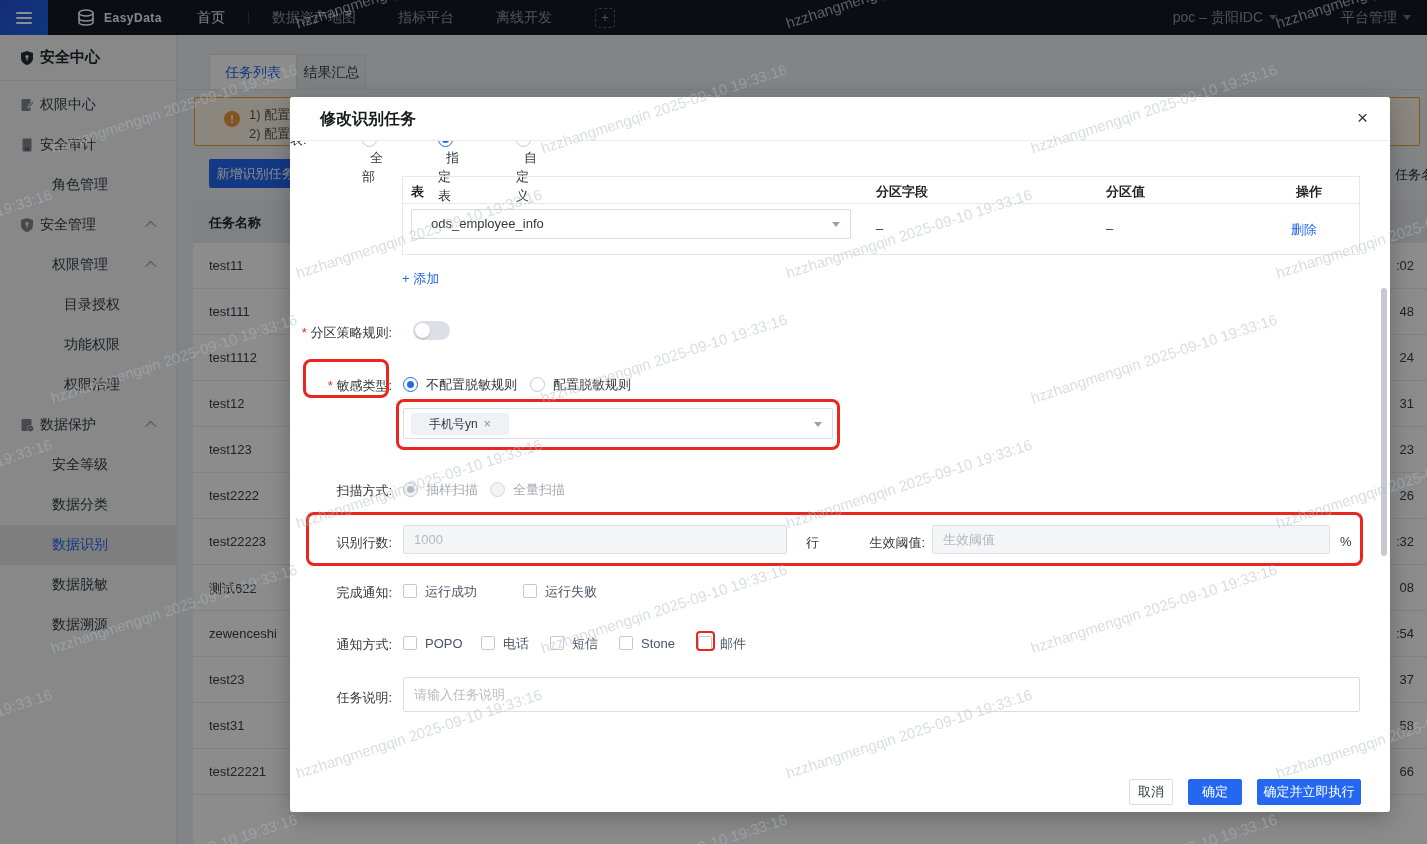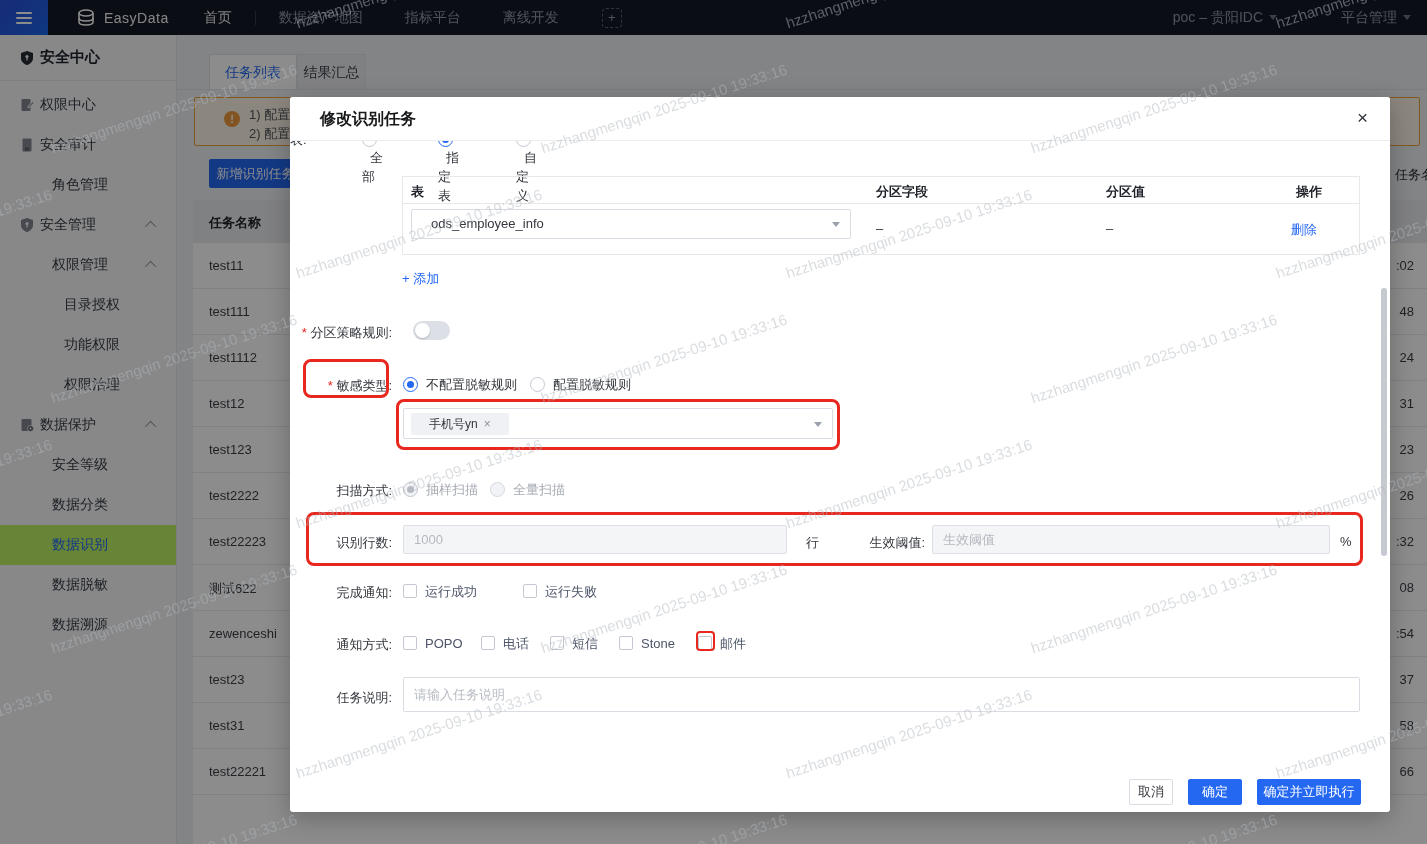--- a/index.html
+++ b/index.html
@@ -5,39 +5,39 @@
   * { margin:0; padding:0; box-sizing:border-box; font-family:"Liberation Sans","DejaVu Sans",sans-serif; }
   body { background:#333; }
   .page { position:relative; width:1427px; height:844px; overflow:hidden; background:#eef0f3; }
 
   
   .topnav { position:absolute; top:0; left:0; right:0; height:35px; background:#141926; display:flex; align-items:center; z-index:1; }
   .hamburger { width:48px; height:35px; background:linear-gradient(135deg,#2b50d8,#1a66e8); display:flex; flex-direction:column; justify-content:center; align-items:center; gap:3px; cursor:pointer; }
   .hamburger i { display:block; width:16px; height:2px; background:#fff; border-radius:1px; }
   .logo-wrap { display:flex; align-items:center; margin-left:28px; }
   .logo-mark { width:20px; height:20px; margin-right:8px; }
-  .logo-text { color:#f2f3f5; font-size:14px; font-weight:normal; letter-spacing:.5px; }
+  .logo-text { color:#f2f3f5; font-size:12px; font-weight:bold; letter-spacing:.5px; }
   .nav-menu { display:flex; align-items:center; margin-left:14px; }
   .nav-item { color:#8f96a3; font-size:14px; margin:0 21px; cursor:pointer; white-space:nowrap; }
   .nav-item.active { color:#e6e8ec; }
   .nav-sep { width:1px; height:14px; background:#343b4a; margin:0 2px; }
   .nav-plus { width:20px; height:20px; border:1px dashed #5a6170; border-radius:4px; color:#8f96a3; font-size:13px; line-height:18px; text-align:center; margin-left:22px; cursor:pointer; }
   .nav-right { position:absolute; right:2px; top:0; height:35px; display:flex; align-items:center; }
   .nav-right .nav-item { margin:0 14px;padding-left:36px; }
   .caret-down { display:inline-block; width:0; height:0; border-left:4px solid transparent; border-right:4px solid transparent; border-top:5px solid #6b7280; margin-left:6px; vertical-align:middle; }
 
   
   .sidebar { position:absolute; top:35px; left:0; bottom:0; width:177px; background:#f7f8fa; border-right:1px solid #e4e6eb; z-index:1; }
   .sb-item { position:relative; height:40px; display:flex; align-items:center; font-size:14px; color:#353a42; cursor:pointer; }
   .sb-item.header { height:46px; font-weight:bold; font-size:15px; color:#1f242c; border-bottom:1px solid #e8eaee; margin-bottom:4px; }
   .sb-item .sb-icon { position:absolute; left:19px; width:16px; height:16px; }
   .sb-item .sb-label { position:absolute; left:40px; white-space:nowrap; }
   .sb-item.lvl1 .sb-label { left:52px; font-size:14px; }
   .sb-item.lvl2 .sb-label { left:64px; font-size:14px; }
-  .sb-item.active { background:#bef264; }
+  .sb-item.active { background:#e5e5e5; }
   .sb-item.active .sb-label { color:#2468f2; }
   .sb-chevron { position:absolute; right:20px; width:8px; height:8px; border-left:1.5px solid #8a8f99; border-top:1.5px solid #8a8f99; transform:rotate(45deg) translateY(2px); }
 
   
   .content { position:absolute; top:35px; left:177px; right:0; bottom:0; z-index:1; background:#eef0f3; }
   .tab { position:absolute; top:19px; height:36px; line-height:35px; text-align:center; font-size:14px; border:1px solid #dfe2e7; cursor:pointer; }
   .tab.t0 { left:32px; width:88px; background:#fff; color:#2468f2; border-bottom-color:#fff; }
   .tab.t1 { left:120px; width:69px; background:#e9ebef; color:#3c414a; }
   .tabbar-line { position:absolute; top:54px; left:0; right:0; height:1px; background:#dfe2e7; }
   .banner { position:absolute; left:17px; top:62px; width:1226px; height:49px; background:#fdf4e6; border:1px solid #eda13c; border-radius:2px; }

